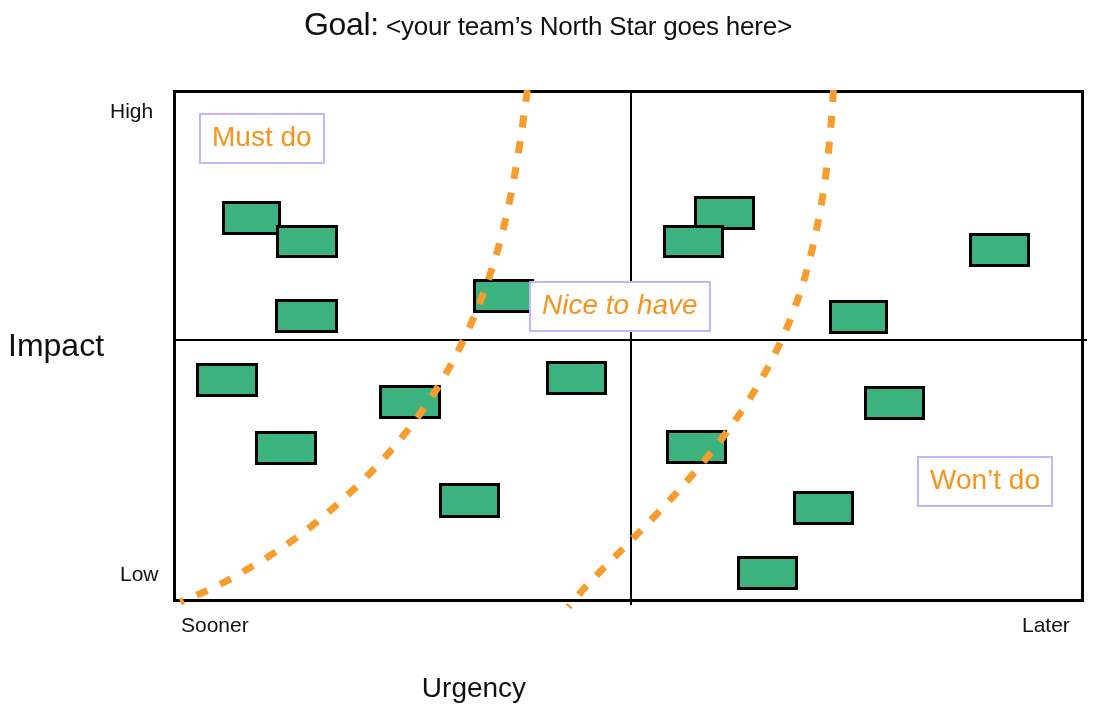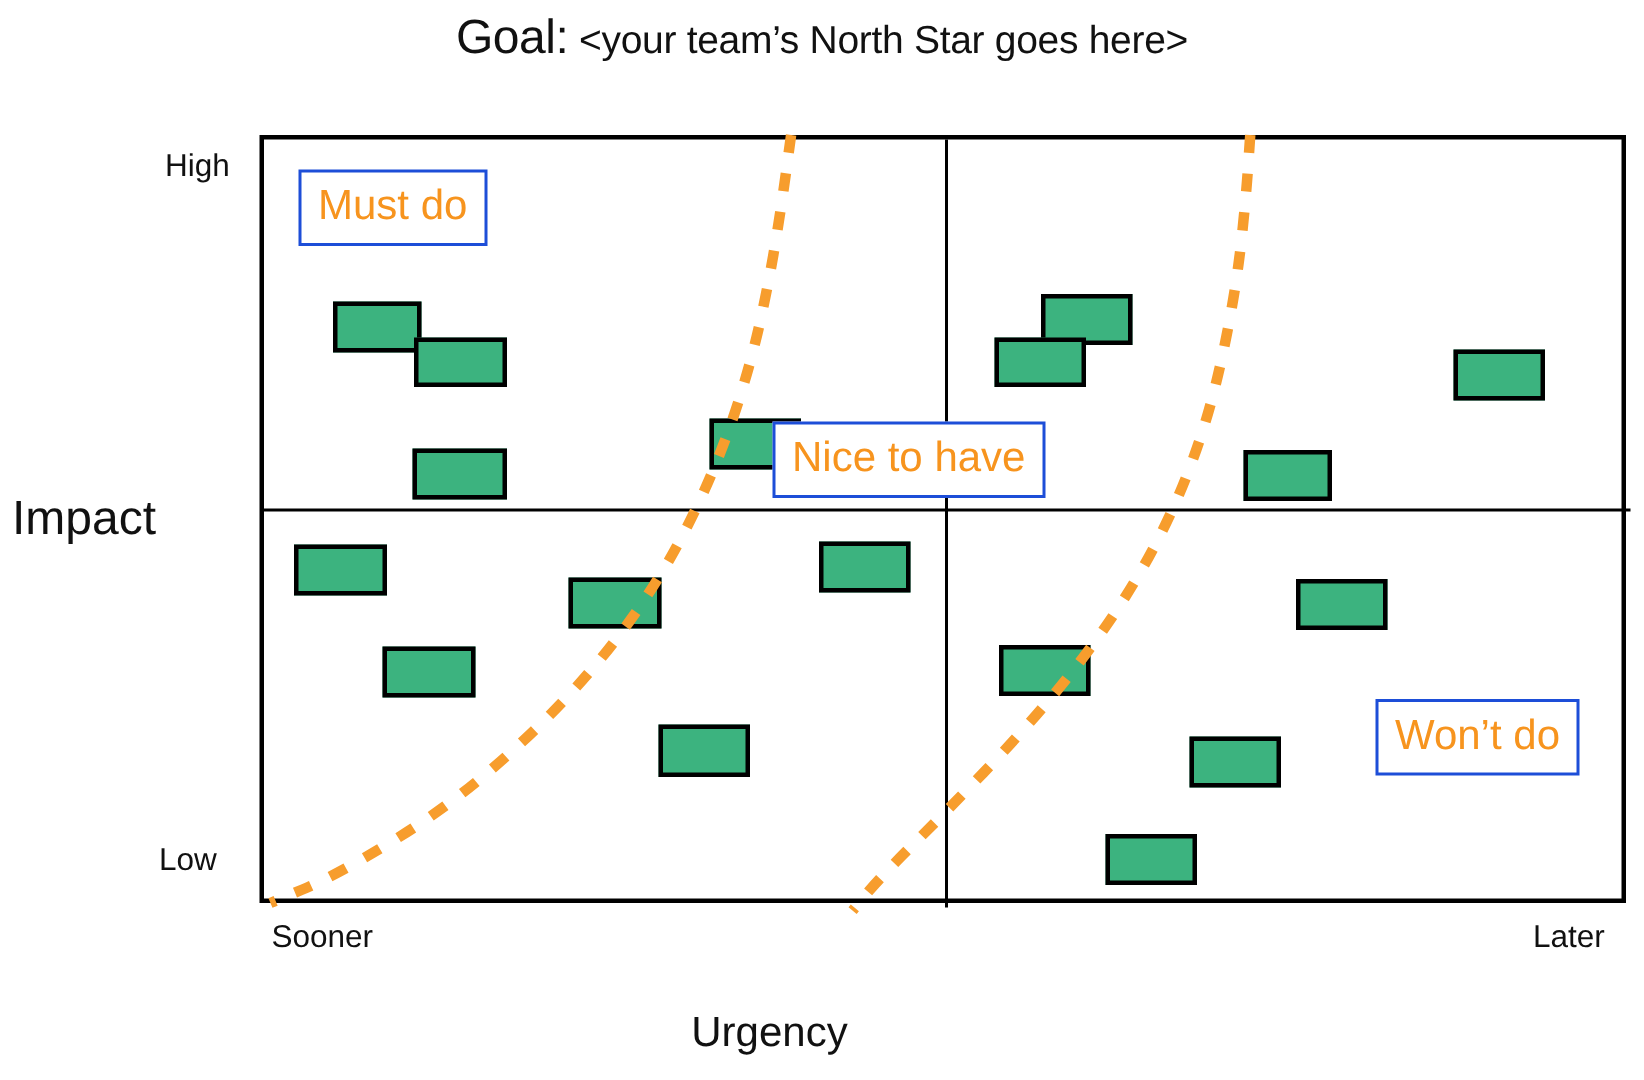--- a/index.html
+++ b/index.html
@@ -66,66 +66,65 @@
   }
 
   
   .axis-end-label {
     position: absolute;
     color: #111111;
     font-size: 21px;
     white-space: nowrap;
   }
   #label-high { left: 110px; top: 99px; text-align: right; }
-  #label-low  { left: 106px; top: 562px; }
+  #label-low  { left: 120px; top: 562px; }
   #label-sooner { left: 181px; top: 613px; }
   #label-later  { left: 1022px; top: 613px; }
 
   #axis-label-impact {
     position: absolute;
     left: 8px;
     top: 327px;
     font-size: 32px;
     color: #111111;
     white-space: nowrap;
   }
   #axis-label-urgency {
     position: absolute;
     left: 0;
     top: 672px;
     width: 948px;
     text-align: center;
     font-size: 28px;
     color: #111111;
-    padding-left: 39px;
   }
 
   
   .backlog-item {
     position: absolute;
     background: #3cb37f;
     border: 3px solid #000000;
     box-sizing: border-box;
   }
 
   
   .quadrant-label {
     position: absolute;
-    border: 2px solid #1d4ed8;
+    border: 2px solid #c4b5fd;
     color: #f7941e;
     background: #ffffff;
     font-size: 28px;
     line-height: 1;
     padding: 8px 11px 11px 11px;
     white-space: nowrap;
     box-sizing: border-box;
   }
   #quadrant-label-must-do     { left: 199px; top: 113px; }
-  #quadrant-label-nice-to-have{ left: 515px; top: 281px; }
-  #quadrant-label-wont-do     { left: 917px; top: 466px; }
+  #quadrant-label-nice-to-have{ left: 529px; top: 281px; font-style: italic; }
+  #quadrant-label-wont-do     { left: 917px; top: 456px; }
 
   
   #curve-overlay {
     position: absolute;
     left: 0;
     top: 0;
     width: 1096px;
     height: 720px;
     pointer-events: none;
   }

